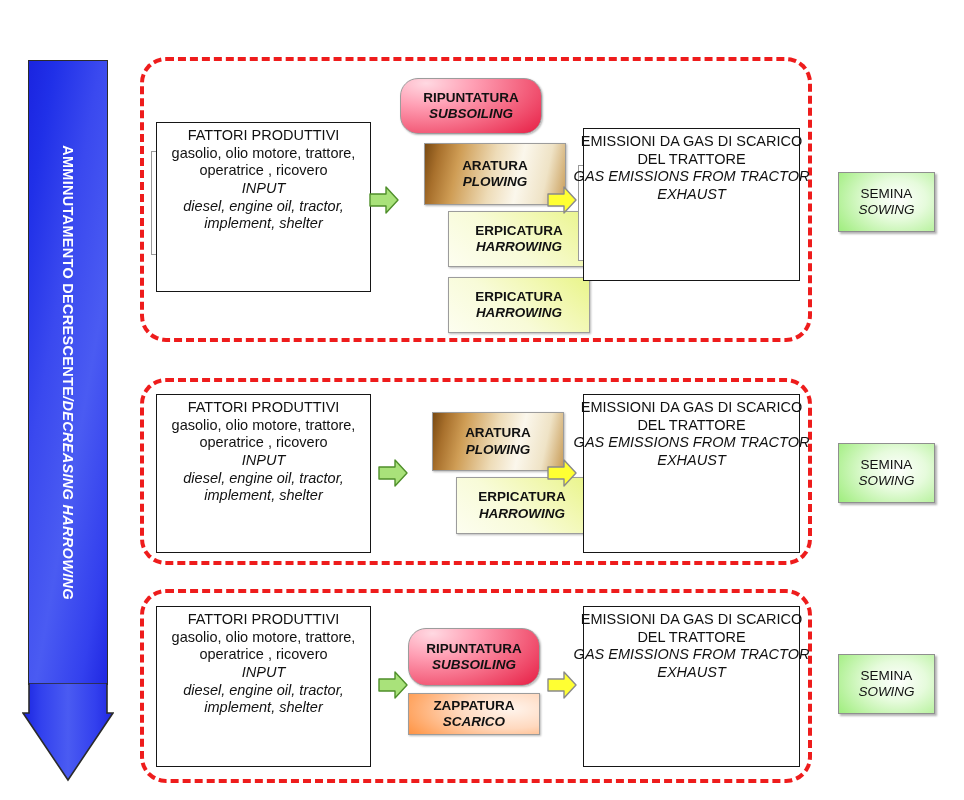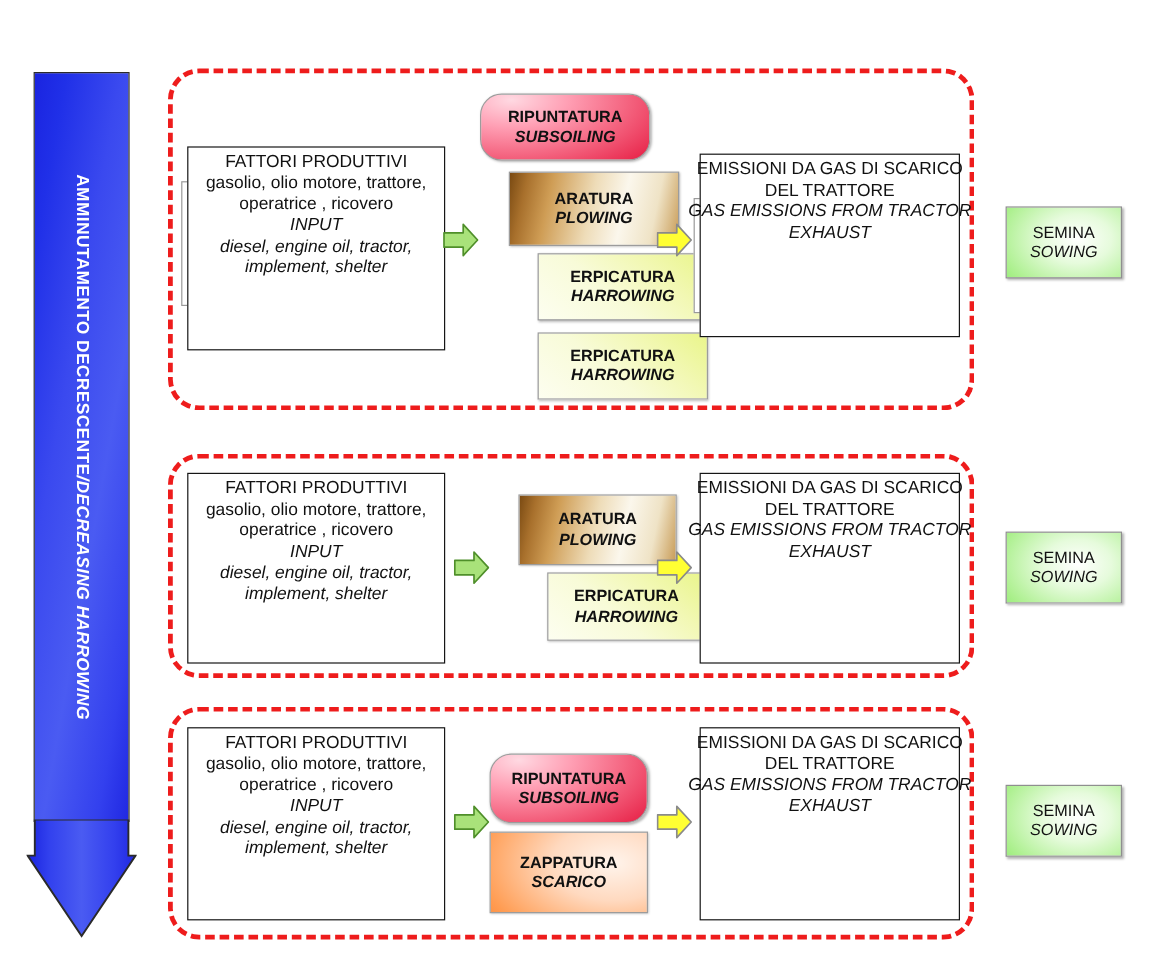--- a/index.html
+++ b/index.html
@@ -217,21 +217,21 @@
 <div class="flow-arrow" style="left:378px;top:670px;width:30px;height:30px;">
   <svg width="30" height="30" viewBox="0 0 30 30">
     <polygon points="1,9 17,9 17,2 29,15 17,28 17,21 1,21" fill="#a9e27a" stroke="#4f8f2a" stroke-width="1.4" stroke-linejoin="round"></polygon>
   </svg>
 </div>
 
 <div class="op op-subsoil" style="position:absolute;left:408px;top:628px;width:132px;height:58px;">
   <span>RIPUNTATURA</span>
   <span class="en">SUBSOILING</span>
 </div>
-<div class="op op-hoe" style="position:absolute;left:408px;top:693px;width:132px;height:68px;">
+<div class="op op-hoe" style="position:absolute;left:408px;top:693px;width:132px;height:42px;">
   <span>ZAPPATURA</span>
   <span class="en">SCARICO</span>
 </div>
 
 <div class="flow-arrow" style="left:547px;top:670px;width:30px;height:30px;">
   <svg width="30" height="30" viewBox="0 0 30 30">
     <polygon points="1,9 17,9 17,2 29,15 17,28 17,21 1,21" fill="#ffff33" stroke="#8a8a8a" stroke-width="1.4" stroke-linejoin="round"></polygon>
   </svg>
 </div>
 

